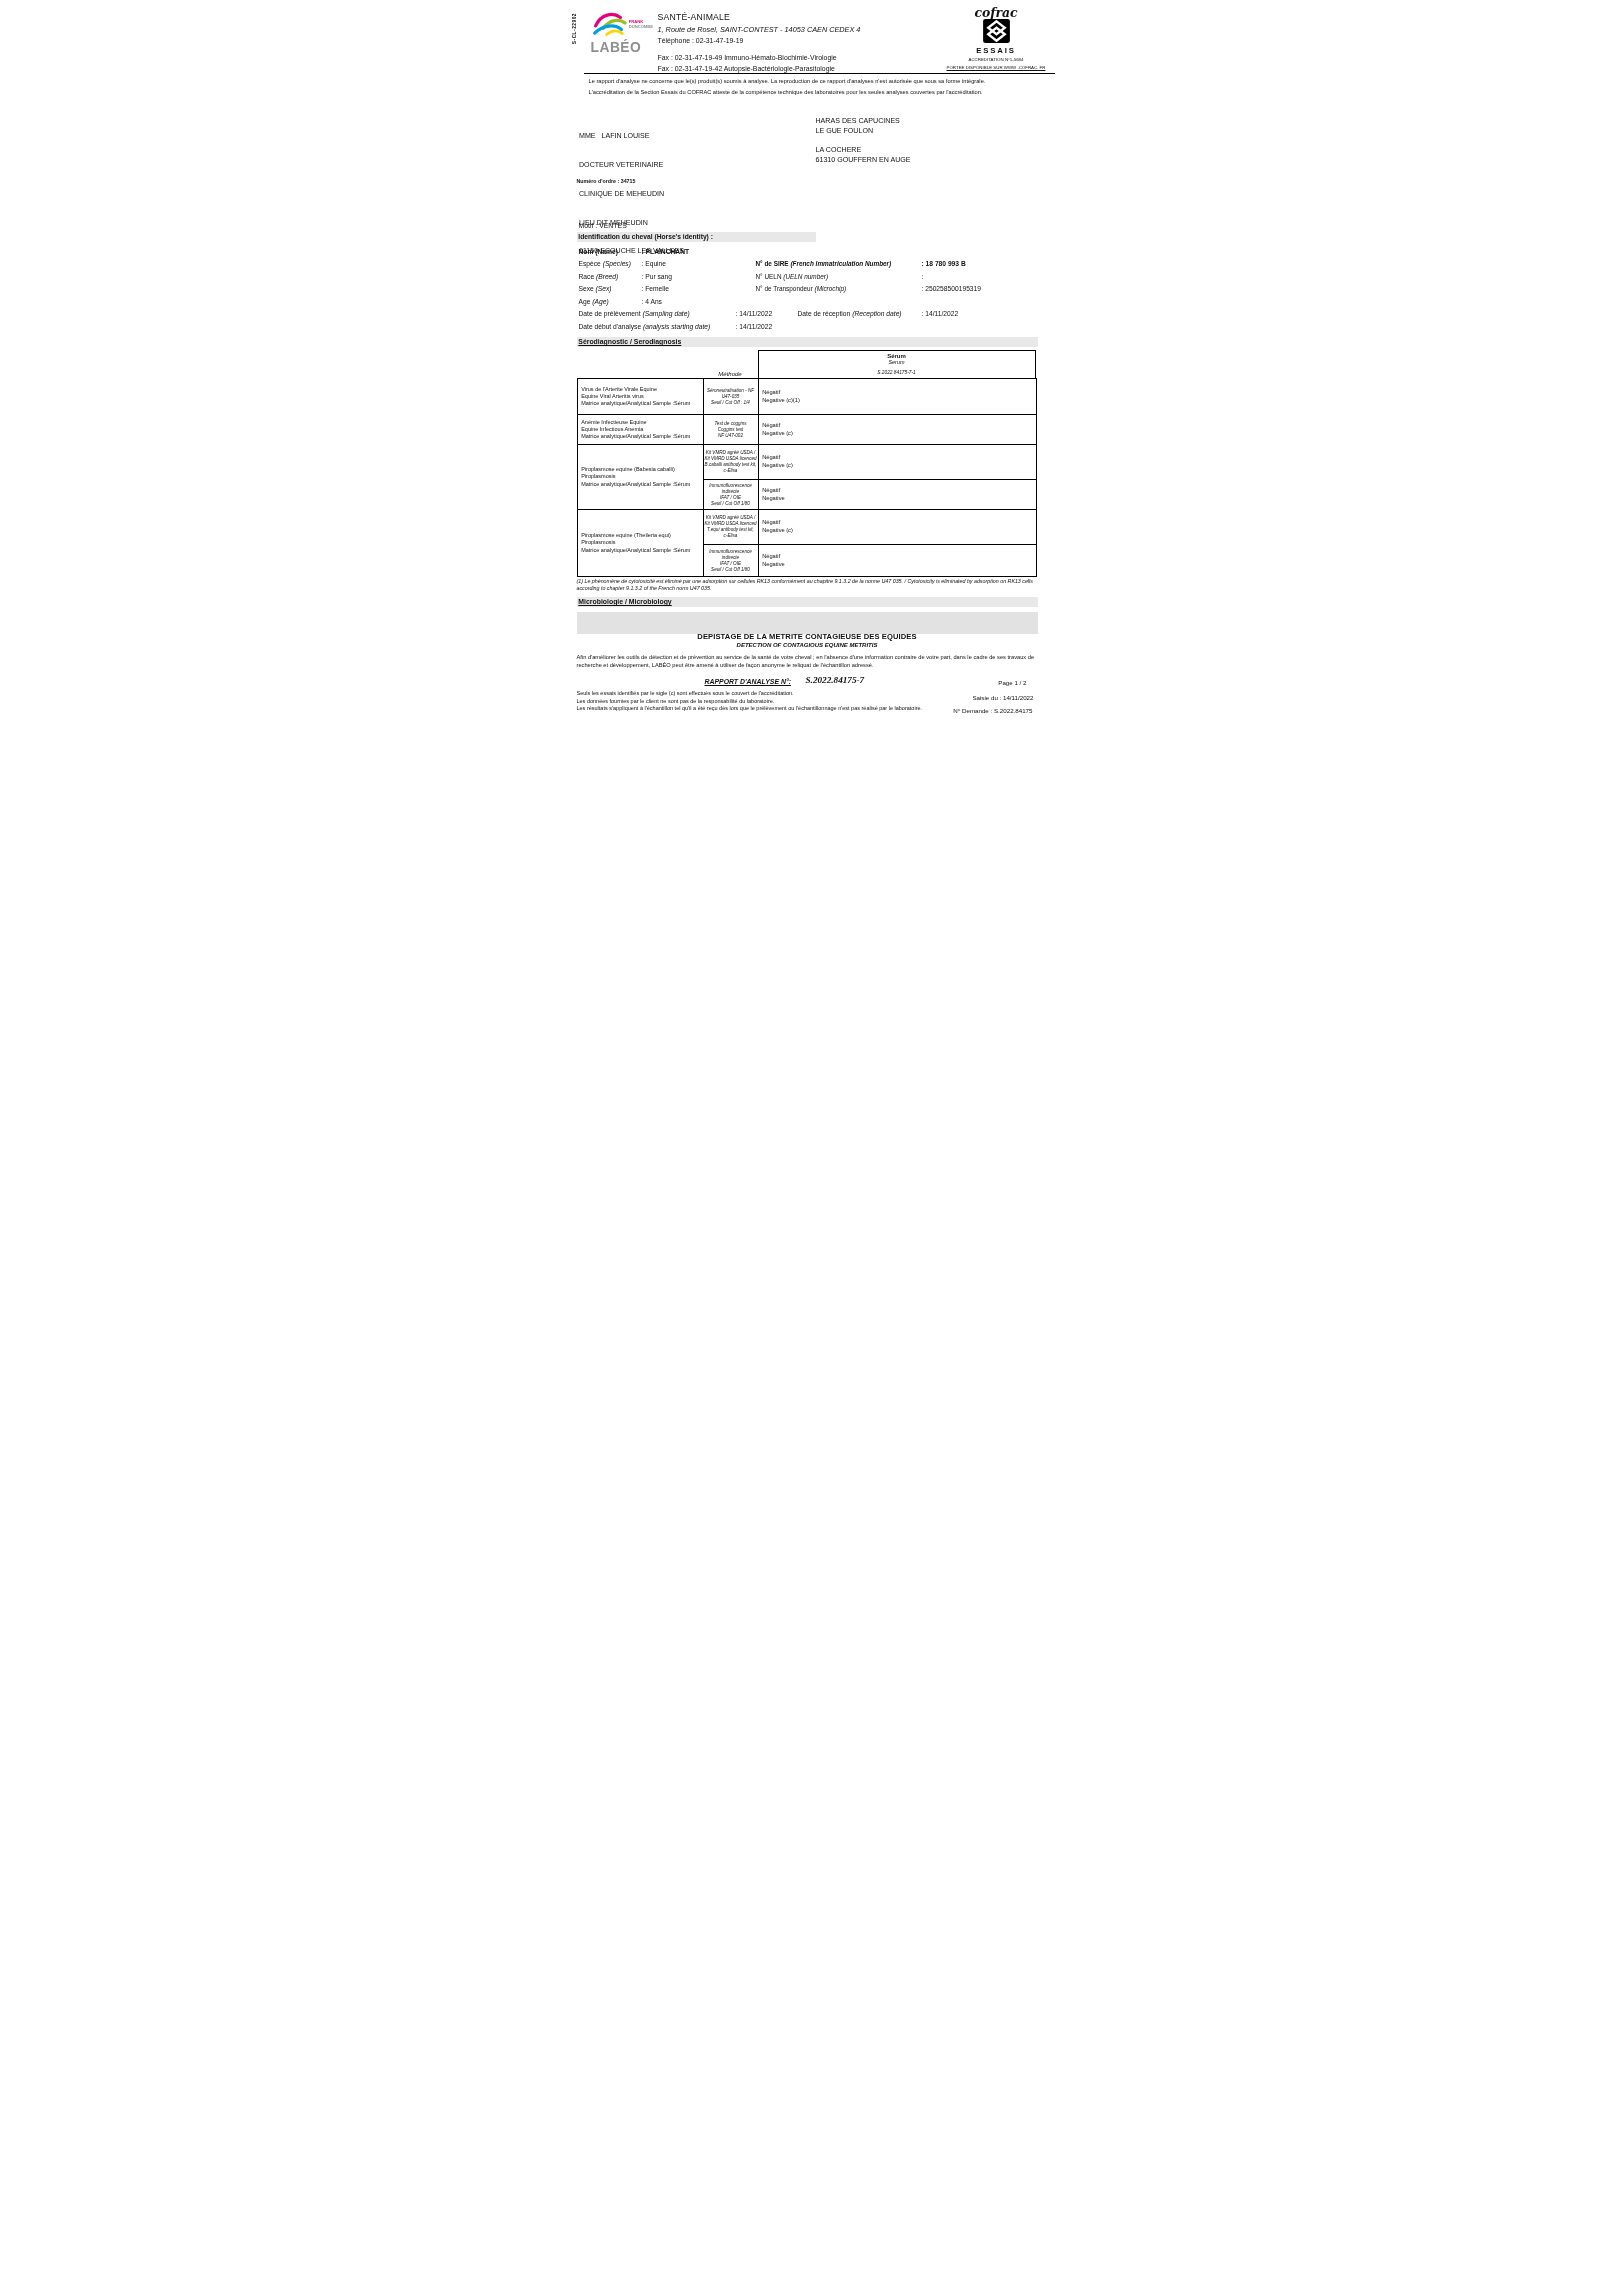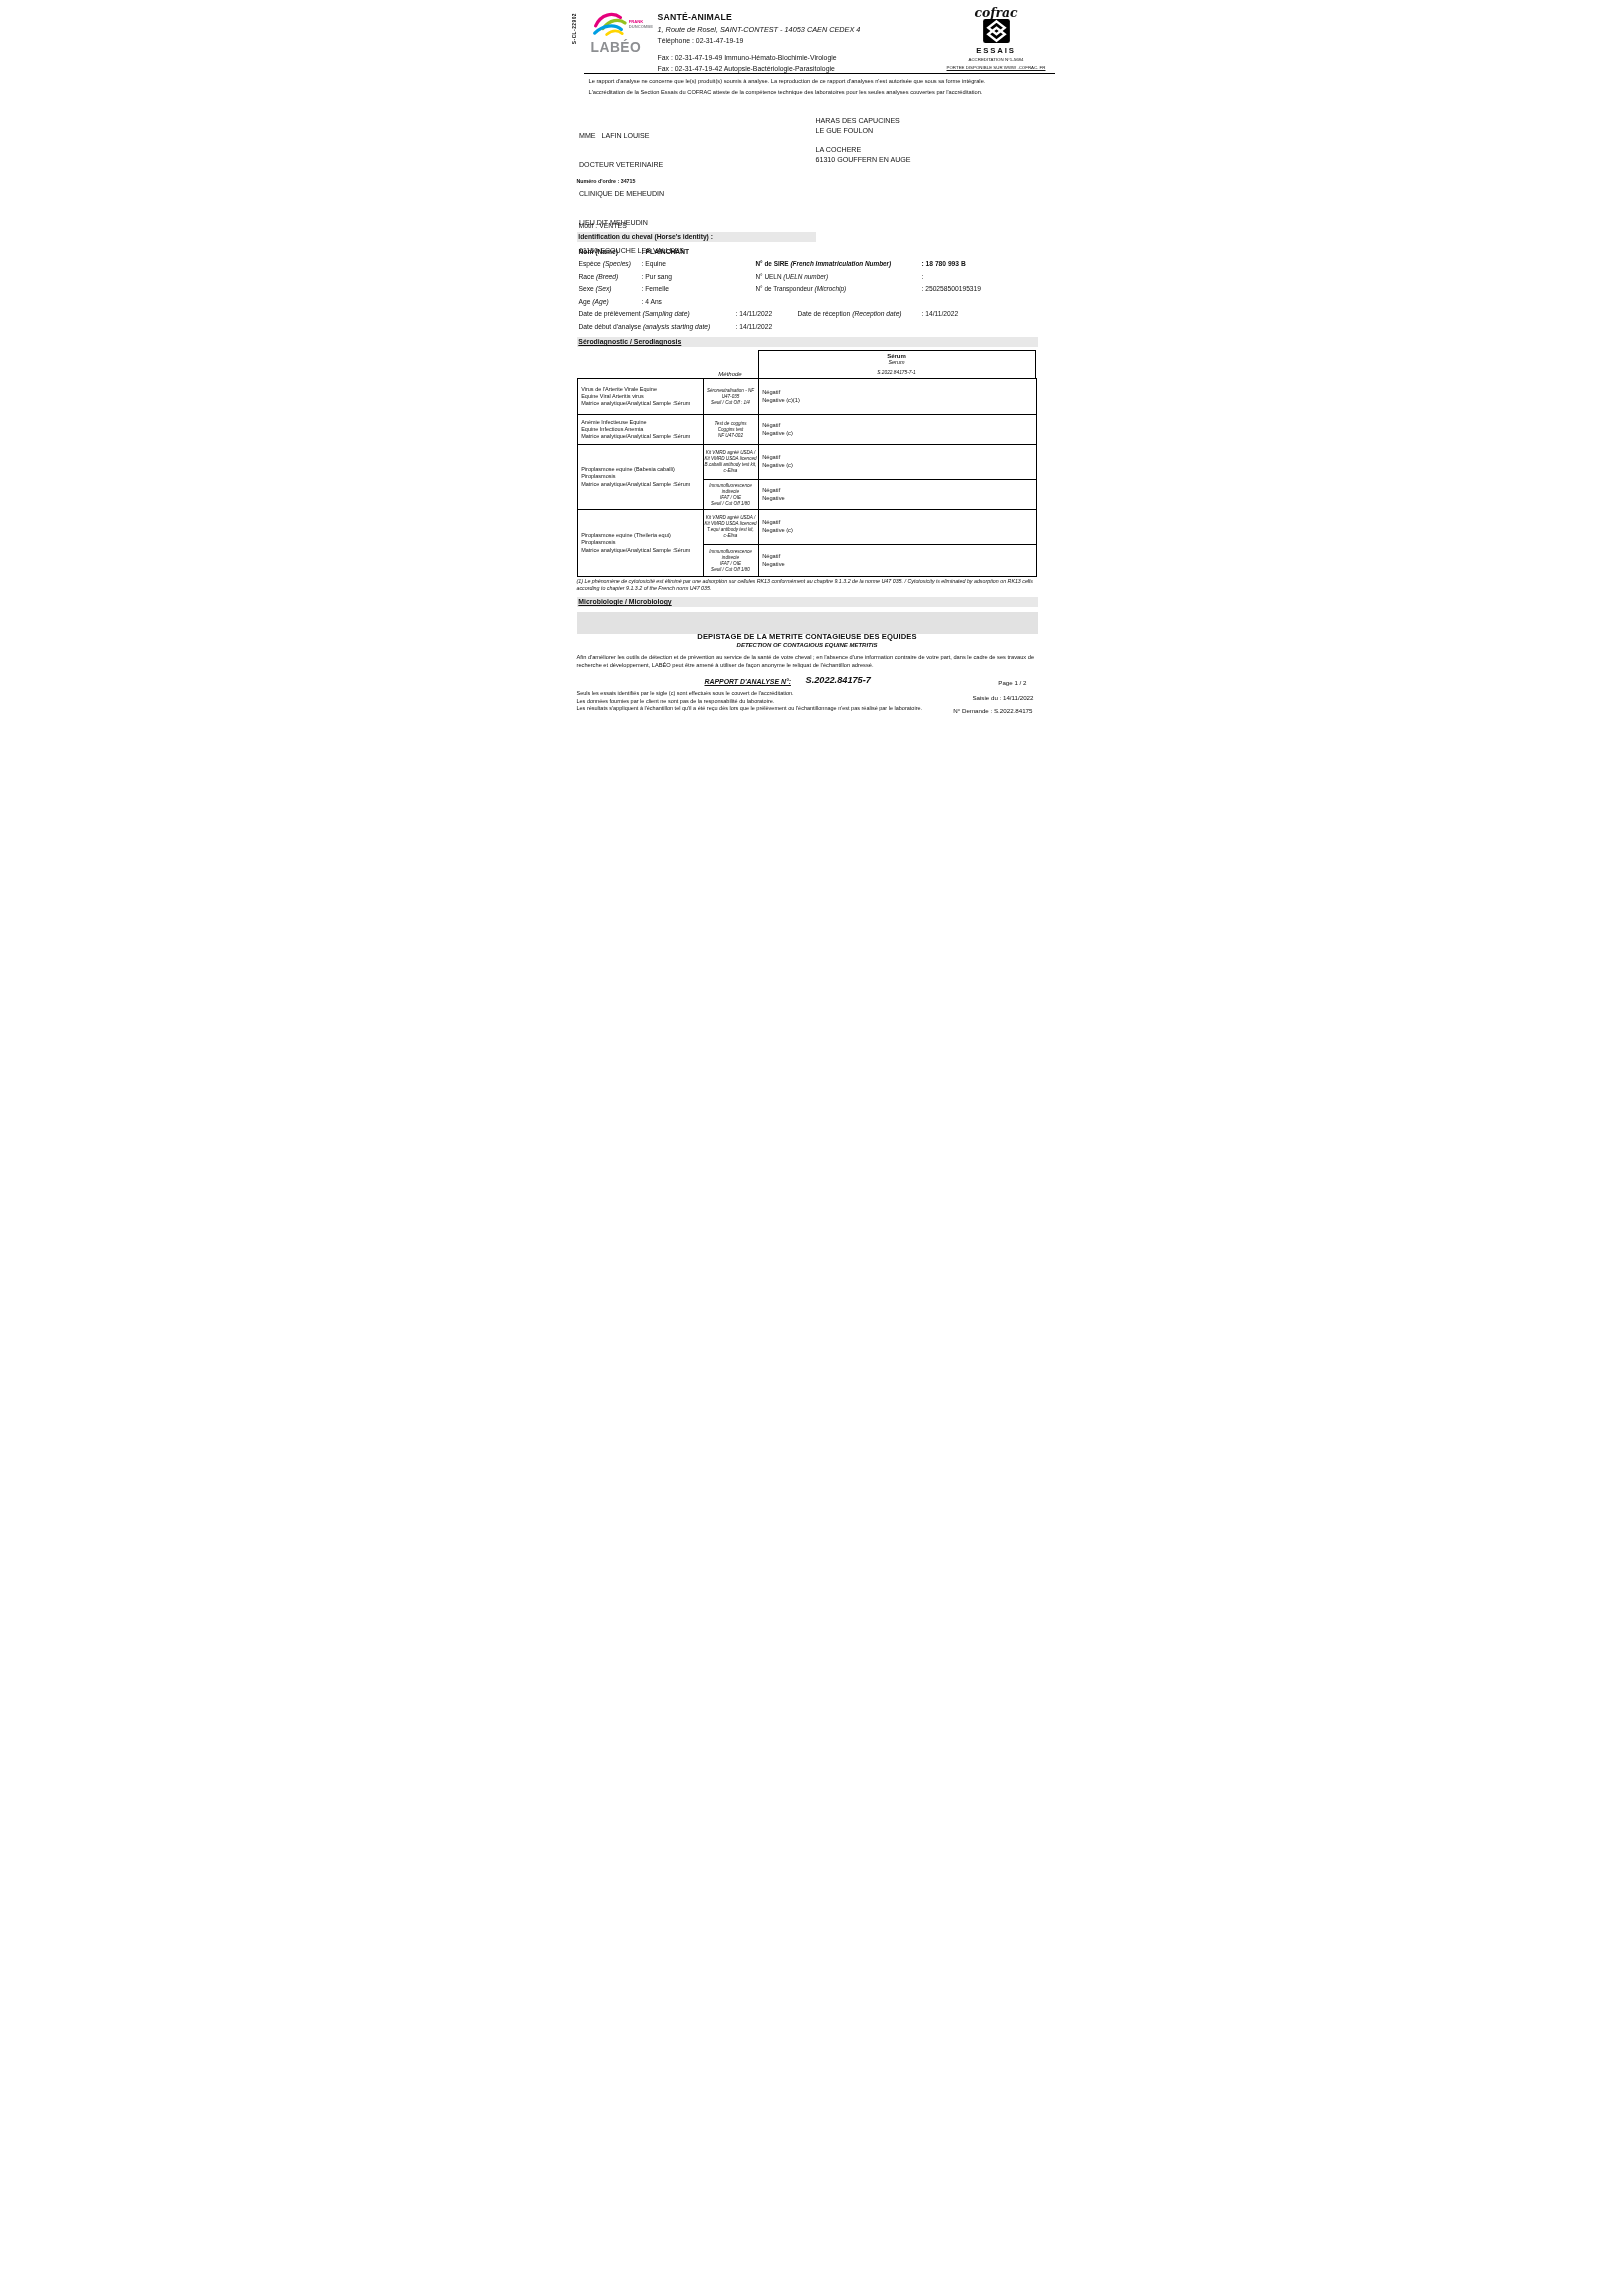--- a/index.html
+++ b/index.html
@@ -15,21 +15,21 @@
   
   .vcode { position:absolute; left:20px; top:13px; font-size:4.8px; font-weight:bold;
     writing-mode:vertical-rl; transform:rotate(180deg); letter-spacing:0.5px; }
 
   
   .brand { position:absolute; left:39px; top:10px; width:69px; }
   .brand-word { font-size:13.8px; font-weight:bold; color:#8d8f92; letter-spacing:0.5px; margin-top:0.9px; }
 
   
   .hmain { position:absolute; left:106px; top:12px; width:266px; }
-  .htitle { font-size:8.7px; font-weight:bold; letter-spacing:0.2px; }
+  .htitle { font-size:8.7px; font-weight:normal; letter-spacing:0.2px; }
   .haddr  { font-size:7.3px; font-style:italic; margin-top:3.2px; }
   .hphone { font-size:6.9px; margin-top:3.2px; }
   .hfax1  { font-size:6.9px; margin-top:9.2px; }
   .hfax2  { font-size:6.9px; margin-top:4.1px; }
 
   
   .cofrac { position:absolute; left:385px; top:6.4px; width:119px; text-align:center; }
   .cofrac-script { font-family:"DejaVu Serif", serif; font-style:italic; font-weight:bold; font-size:12.4px; line-height:13px; }
   .cofrac-essais { font-size:7.8px; font-weight:bold; letter-spacing:1.8px; margin-top:0.5px;text-align:center; }
   .cofrac-accr { font-size:4.4px; margin-top:2.3px; }
@@ -88,21 +88,21 @@
 
   .depistage { position:absolute; left:25px; top:612px; width:461px; height:22px;
     background:#e2e2e2; text-align:center; padding-top:20px; }
   .dep-fr { font-size:7.6px; font-weight:bold; letter-spacing:0.1px; }
   .dep-en { font-size:6px; font-weight:bold; font-style:italic; margin-top:1.4px; }
 
   .notice { position:absolute; left:25px; top:654px; width:465px; font-size:5.7px; line-height:7.8px; }
 
   .report-label { position:absolute; left:153px; top:678px; font-size:6.9px; font-weight:bold;
     font-style:italic; text-decoration:underline; }
-  .report-number { position:absolute; left:254px; top:675px; font-size:9.2px; font-weight:bold; font-style:italic; }
+  .report-number { position:absolute; left:254px; top:675px; font-size:9.2px; font-weight:bold; font-style:italic;font-family:Liberation Serif, serif; }
   .page-num { position:absolute; right:44px; top:679px; font-size:6.2px; }
 
   .fnotes { position:absolute; left:25px; top:690px; width:381px; font-size:5.5px; line-height:7.6px; }
   .saisie { position:absolute; right:37px; top:694px; font-size:6.2px; }
   .demande { position:absolute; right:38px; top:707px; font-size:6.2px; }
 </style>
 </head>
 <body>
 
 <div class="page">

